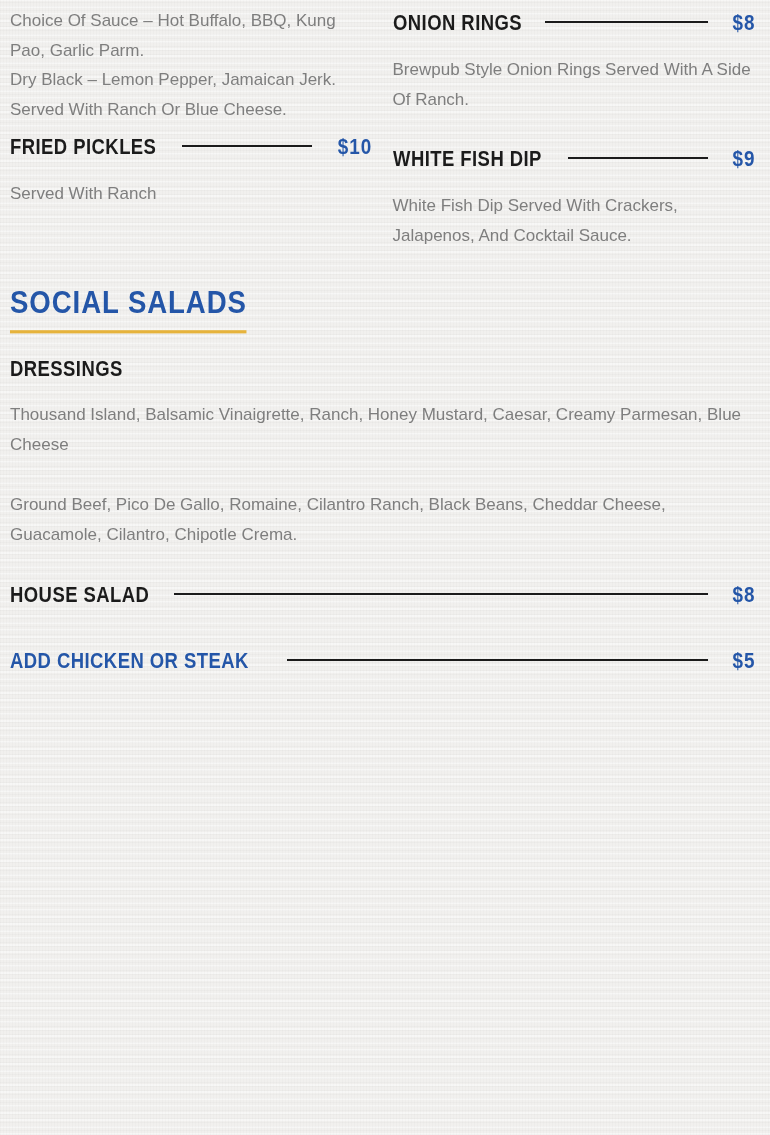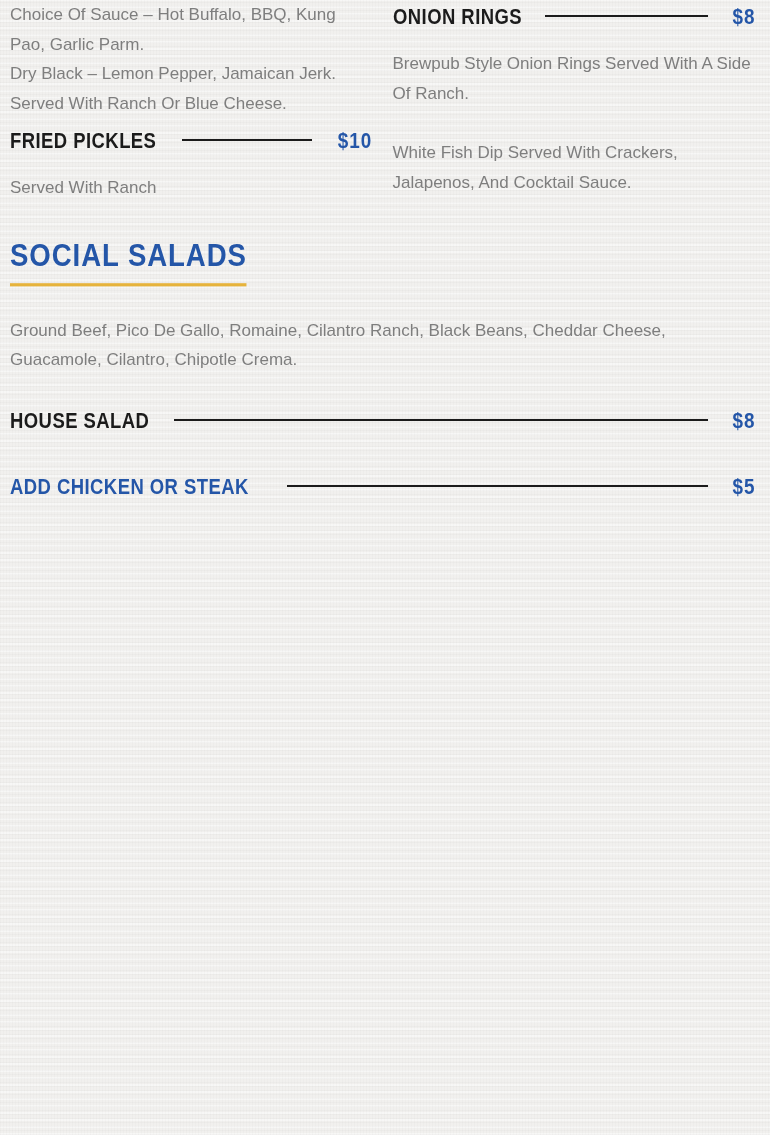--- a/index.html
+++ b/index.html
@@ -16,21 +16,21 @@
   }
   .page {
     padding: 0 15px 60px 10px;
   }
 
   
   .top-grid {
     display: grid;
     grid-template-columns: 1fr 1fr;
     column-gap: 20px;
-    padding-top: 2px;
+    padding-top: 8px;
   }
 
   
   .desc, .intro p {
     margin: 0;
     font-size: 17px;
     line-height: 29.5px;
     color: #7e7e7e;
     font-family: "Liberation Sans", sans-serif;
   }
@@ -131,29 +131,38 @@
       <div class="item">
         <div class="item-head">
           <h3 class="item-title">ONION RINGS</h3>
           <span class="head-rule"></span>
           <span class="price">$8</span>
         </div>
         <p class="desc">Brewpub Style Onion Rings Served With A Side Of Ranch.</p>
       </div>
 
       <div class="item" style="margin-top:30px">
+        <div class="item-head">
+          <h3 class="item-title">WHITE FISH DIP</h3>
+          <span class="head-rule"></span>
+          <span class="price">$9</span>
+        </div>
         <p class="desc">White Fish Dip Served With Crackers, Jalapenos, And Cocktail Sauce.</p>
       </div>
     </div>
 
   </section>
 
   <section class="salads">
     <h2 class="section-title">SOCIAL SALADS</h2>
 
+    <div class="dressings">
+      <h3 class="sub-title">DRESSINGS</h3>
+      <p class="desc">Thousand Island, Balsamic Vinaigrette, Ranch, Honey Mustard, Caesar, Creamy Parmesan, Blue Cheese</p>
+    </div>
 
     <div class="item salad-item">
       <p class="desc">Ground Beef, Pico De Gallo, Romaine, Cilantro Ranch, Black Beans, Cheddar Cheese, Guacamole, Cilantro, Chipotle Crema.</p>
     </div>
 
 
     <div class="item salad-item">
       <div class="item-head">
         <h3 class="item-title">HOUSE SALAD</h3>
         <span class="head-rule"></span>

